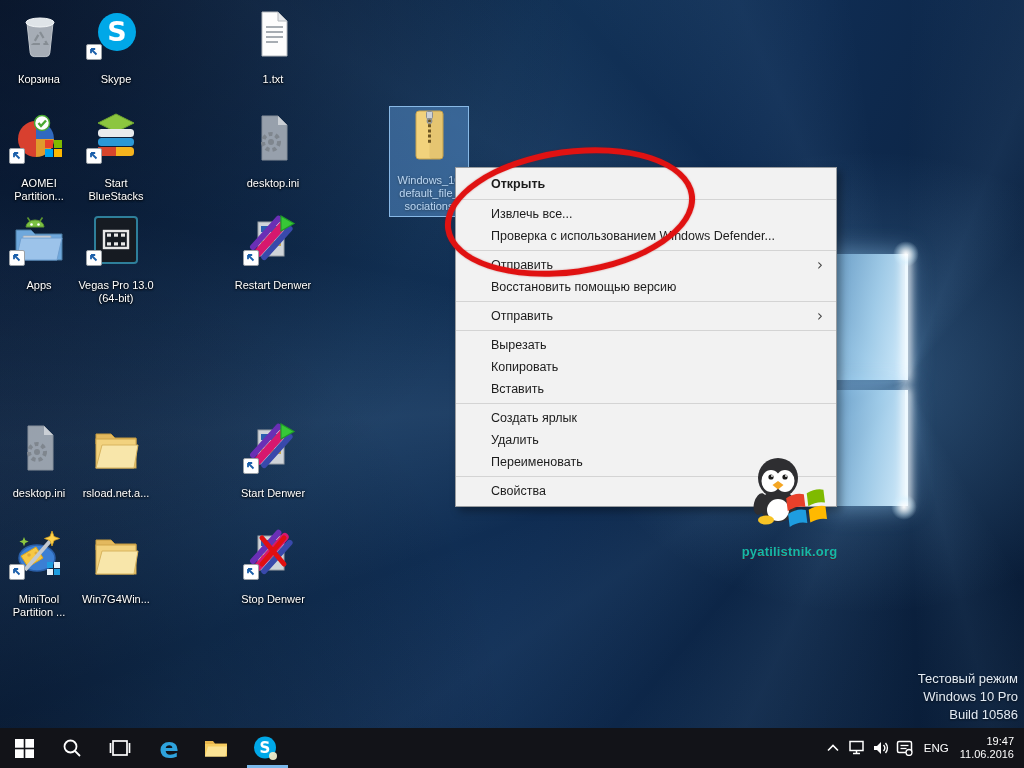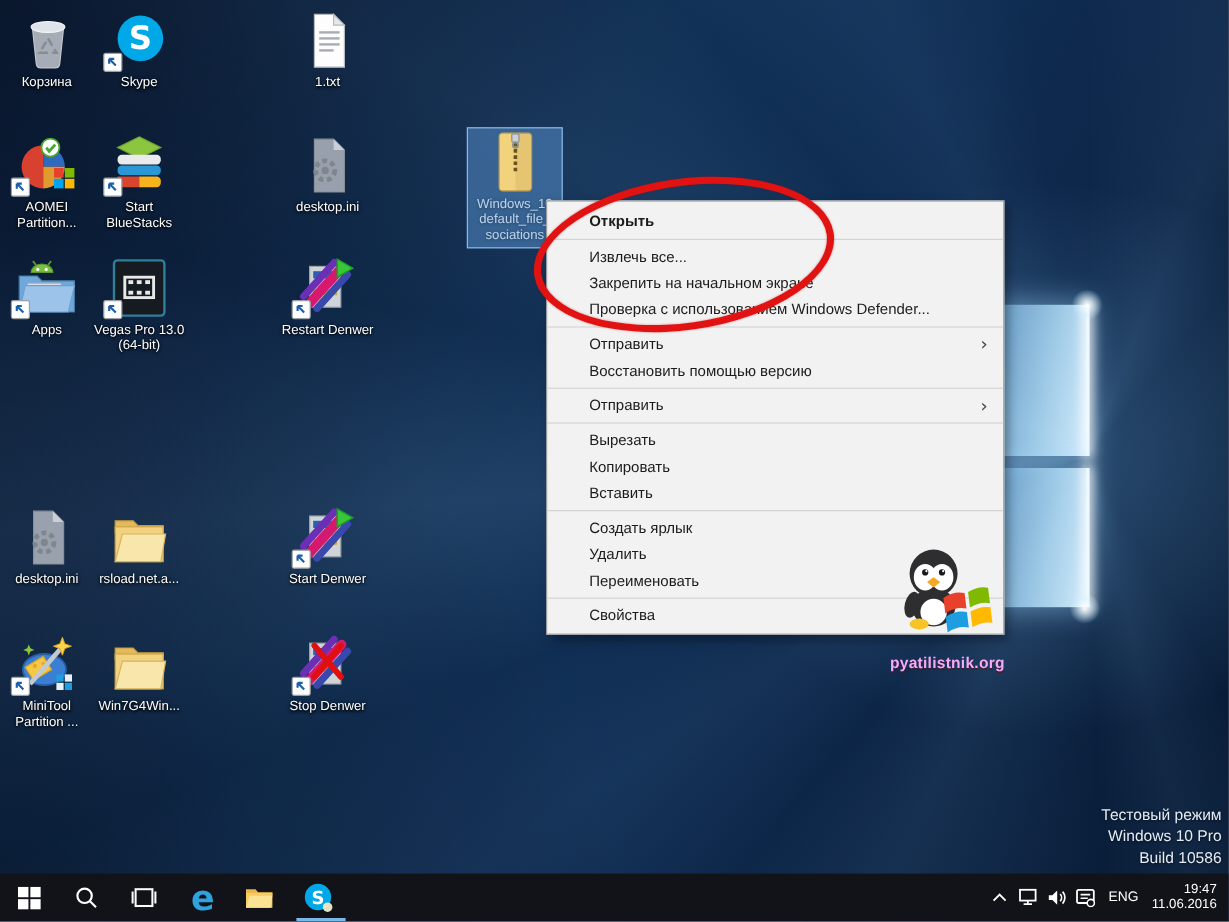--- a/index.html
+++ b/index.html
@@ -27,21 +27,21 @@
   .pane-top{top:254px;height:126px;}
   .pane-bottom{top:390px;height:116px;}
   .pane::after{content:"";position:absolute;right:-1px;top:0;bottom:0;width:3px;
     background:#eef9ff;box-shadow:0 0 9px 3px rgba(255,255,255,.85);}
   .glow-dot{position:absolute;width:26px;height:26px;border-radius:50%;
     background:radial-gradient(circle, rgba(255,255,255,.95), rgba(210,240,255,.4) 45%, transparent 70%);}
 
   
   .dicon{position:absolute;width:78px;text-align:center;z-index:2;cursor:default;}
   .dicon .art{position:relative;width:56px;height:52px;margin:0 auto;}
-  .dicon .lbl{margin-top:3px;font-size:11px;line-height:13px;color:#fff;
+  .dicon .lbl{margin-top:13px;font-size:11px;line-height:13px;color:#fff;
     text-shadow:0 1px 2px rgba(0,0,0,.95),0 0 3px rgba(0,0,0,.7);word-wrap:break-word;}
   .sc-badge{position:absolute;left:-2px;bottom:0;width:14px;height:14px;background:#fff;
     border:1px solid #9aa0a6;border-radius:2px;}
   .sc-badge svg{position:absolute;inset:0;}
   .dicon.selected .selbox{position:absolute;inset:-3px -1px -4px -1px;
     background:rgba(98,160,225,.45);border:1px solid rgba(150,200,245,.85);}
   .dicon.selected{z-index:2;}
 
   
   .cmenu{position:absolute;left:455px;top:167px;width:382px;z-index:5;
@@ -55,21 +55,21 @@
     font-family:"DejaVu Sans",sans-serif;}
   .msep{height:1px;background:#d4d4d4;margin:3px 0;}
 
   
   .red-ellipse{position:absolute;left:444px;top:149px;width:240px;height:114px;z-index:7;
     border:6px solid #e01212;border-radius:50%;transform:rotate(-8deg);
     box-shadow:0 0 2px rgba(160,0,0,.4), inset 0 0 2px rgba(160,0,0,.4);}
 
   
   .watermark{position:absolute;left:737px;top:450px;width:105px;z-index:6;text-align:center;}
-  .watermark .wm-text{font-size:13px;font-weight:bold;color:#f0abfc;
+  .watermark .wm-text{font-size:13px;font-weight:bold;color:#14b8a6;
     text-shadow:0 1px 0 rgba(120,0,0,.5);letter-spacing:.2px;margin-top:-6px;}
 
   
   .buildinfo{position:absolute;right:6px;bottom:44px;z-index:3;text-align:right;
     color:#e4ecf5;font-size:13px;line-height:18px;text-shadow:0 1px 2px rgba(0,0,0,.6);}
 
   
   .taskbar{position:absolute;left:0;right:0;bottom:0;height:40px;background:#121318;z-index:10;}
   .tb-btn{position:absolute;top:0;width:44px;height:40px;display:flex;align-items:center;justify-content:center;}
   .tb-underline{position:absolute;left:247px;bottom:0;width:41px;height:3px;background:#7ab8ea;}
@@ -378,21 +378,20 @@
           </svg>
       </span>
     </div>
     <div class="lbl">Stop Denwer</div>
   </div>
 
   <div class="cmenu">
     <div class="mi first bold"><span class="t">Открыть</span></div>
     <div class="msep"></div>
     <div class="mi"><span class="t">Извлечь все...</span></div>
-    <div class="mi"><span class="t">Закрепить на начальном экране</span></div>
     <div class="mi"><span class="t">Проверка с использованием Windows Defender...</span></div>
     <div class="msep"></div>
     <div class="mi"><span class="t">Отправить</span><span class="arrow">›</span></div>
     <div class="mi"><span class="t">Восстановить помощью версию</span></div>
     <div class="msep"></div>
     <div class="mi"><span class="t">Отправить</span><span class="arrow">›</span></div>
     <div class="msep"></div>
     <div class="mi"><span class="t">Вырезать</span></div>
     <div class="mi"><span class="t">Копировать</span></div>
     <div class="mi"><span class="t">Вставить</span></div>

